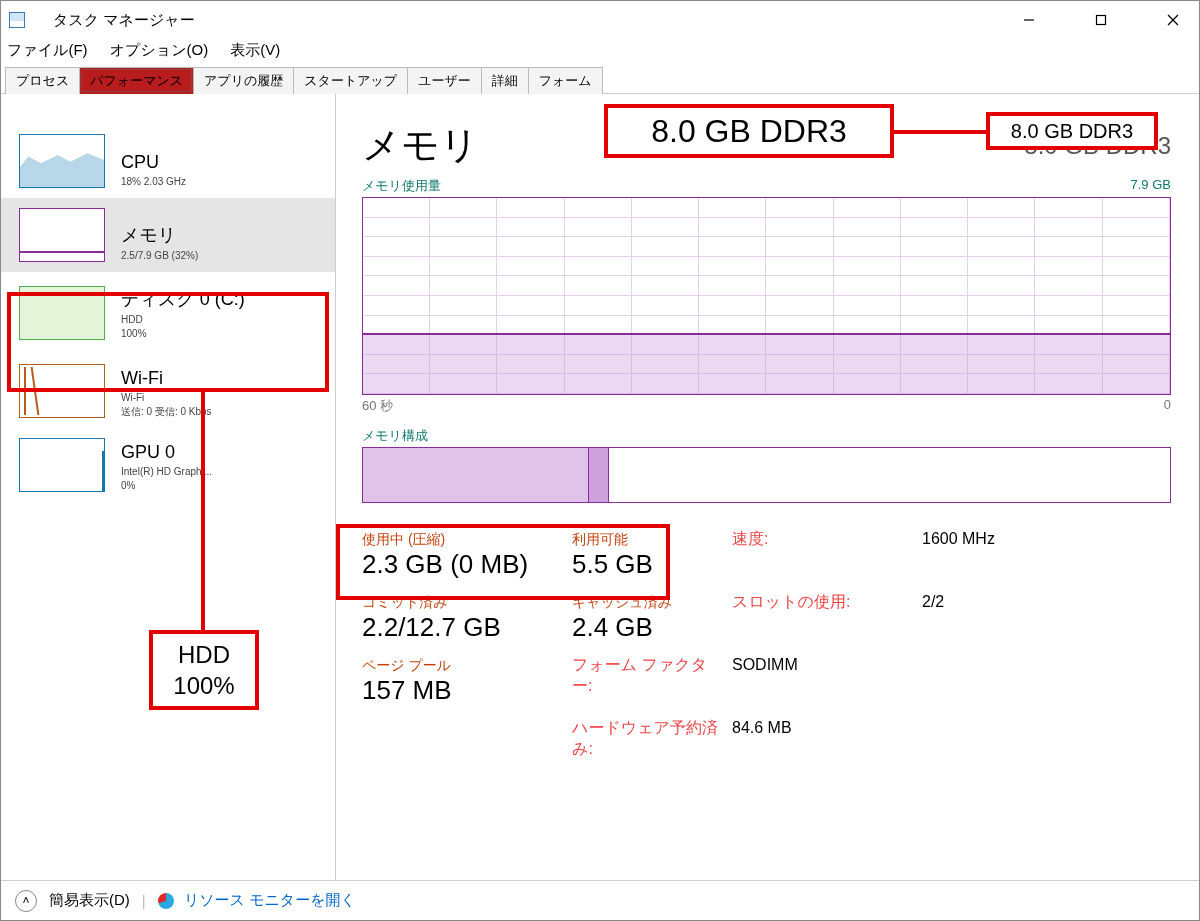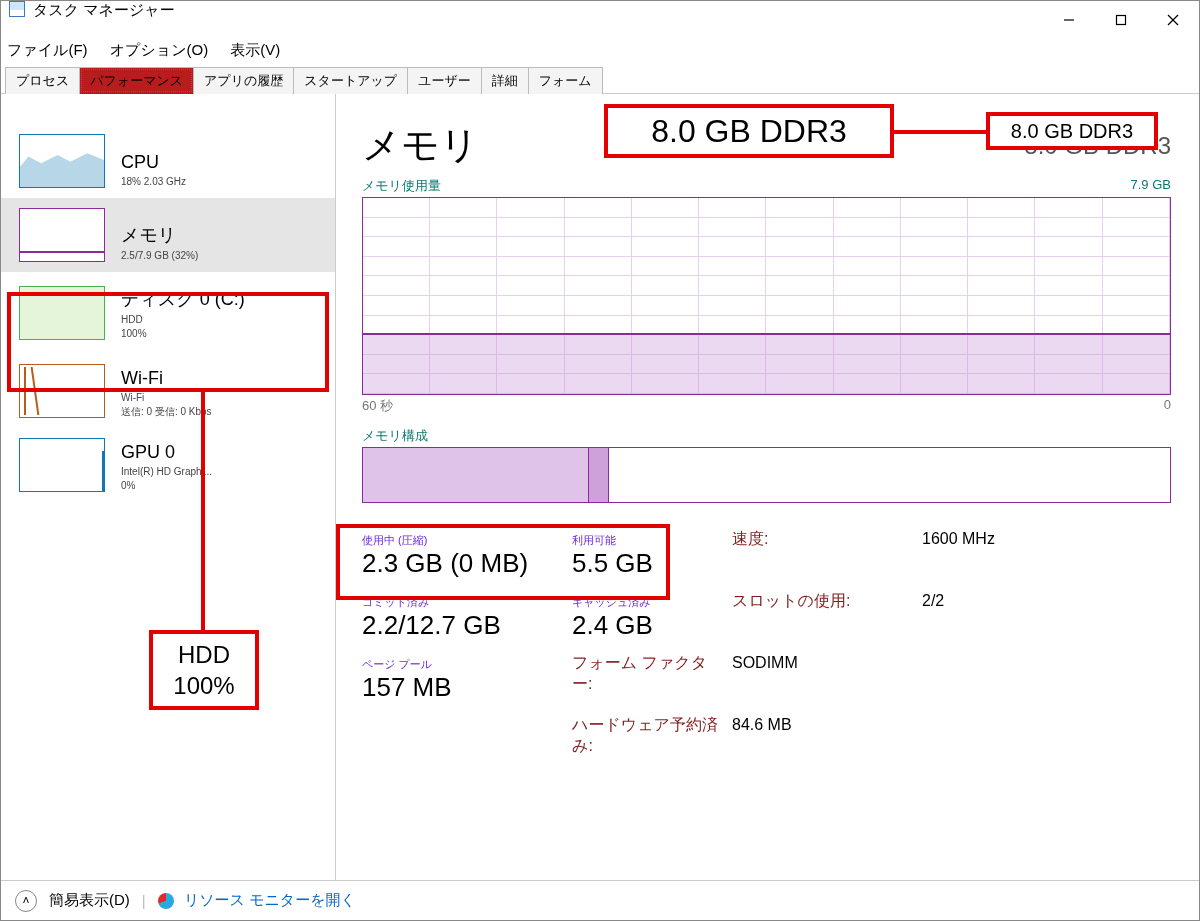--- a/index.html
+++ b/index.html
@@ -15,22 +15,24 @@
     background: #fff;
     border: 1px solid #888;
     display: flex;
     flex-direction: column;
     position: relative;
   }
   
   .title-bar {
     height: 38px;
     display: flex;
+    align-items: center;
     padding: 0 0 0 8px;
     font-size: 15px;
+    gap: 20px;
   }
   .title-bar .app-icon { width: 16px; height: 16px; margin-right: 8px; position: relative; }
   .title-bar .app-icon::before {
     content:"";
     position:absolute; inset:0;
     border:1px solid #3a7abd;
     background: linear-gradient(to bottom,#cfe6f7 0 60%,#fff 60%);
   }
   .title-bar .spacer { flex:1; }
   .win-btn { width: 52px; height: 38px; display:flex; align-items:center; justify-content:center; font-size:14px; }
@@ -157,23 +159,23 @@
   .comp-seg3{ flex:1;}
 
   .stats {
     display:grid;
     grid-template-columns: 200px 150px 180px auto;
     row-gap: 2px;
     column-gap: 10px;
     font-size:15px;
     align-items:baseline;
   }
-  .stat-label { font-size:11px; color:#6d28d9;}
+  .stat-label { font-size:14px; color:#c2410c;}
   .stat-value { font-size:26px; margin-bottom:10px;}
-  .kv-label { color:#7f1d1d; font-size:16px;}
+  .kv-label { color:#ef4444; font-size:16px;}
   .kv-val { font-size:16px;}
 
   
   .footer {
     height:40px;
     border-top:1px solid #ccc;
     display:flex;
     align-items:center;
     gap:12px;
     padding:0 14px;

